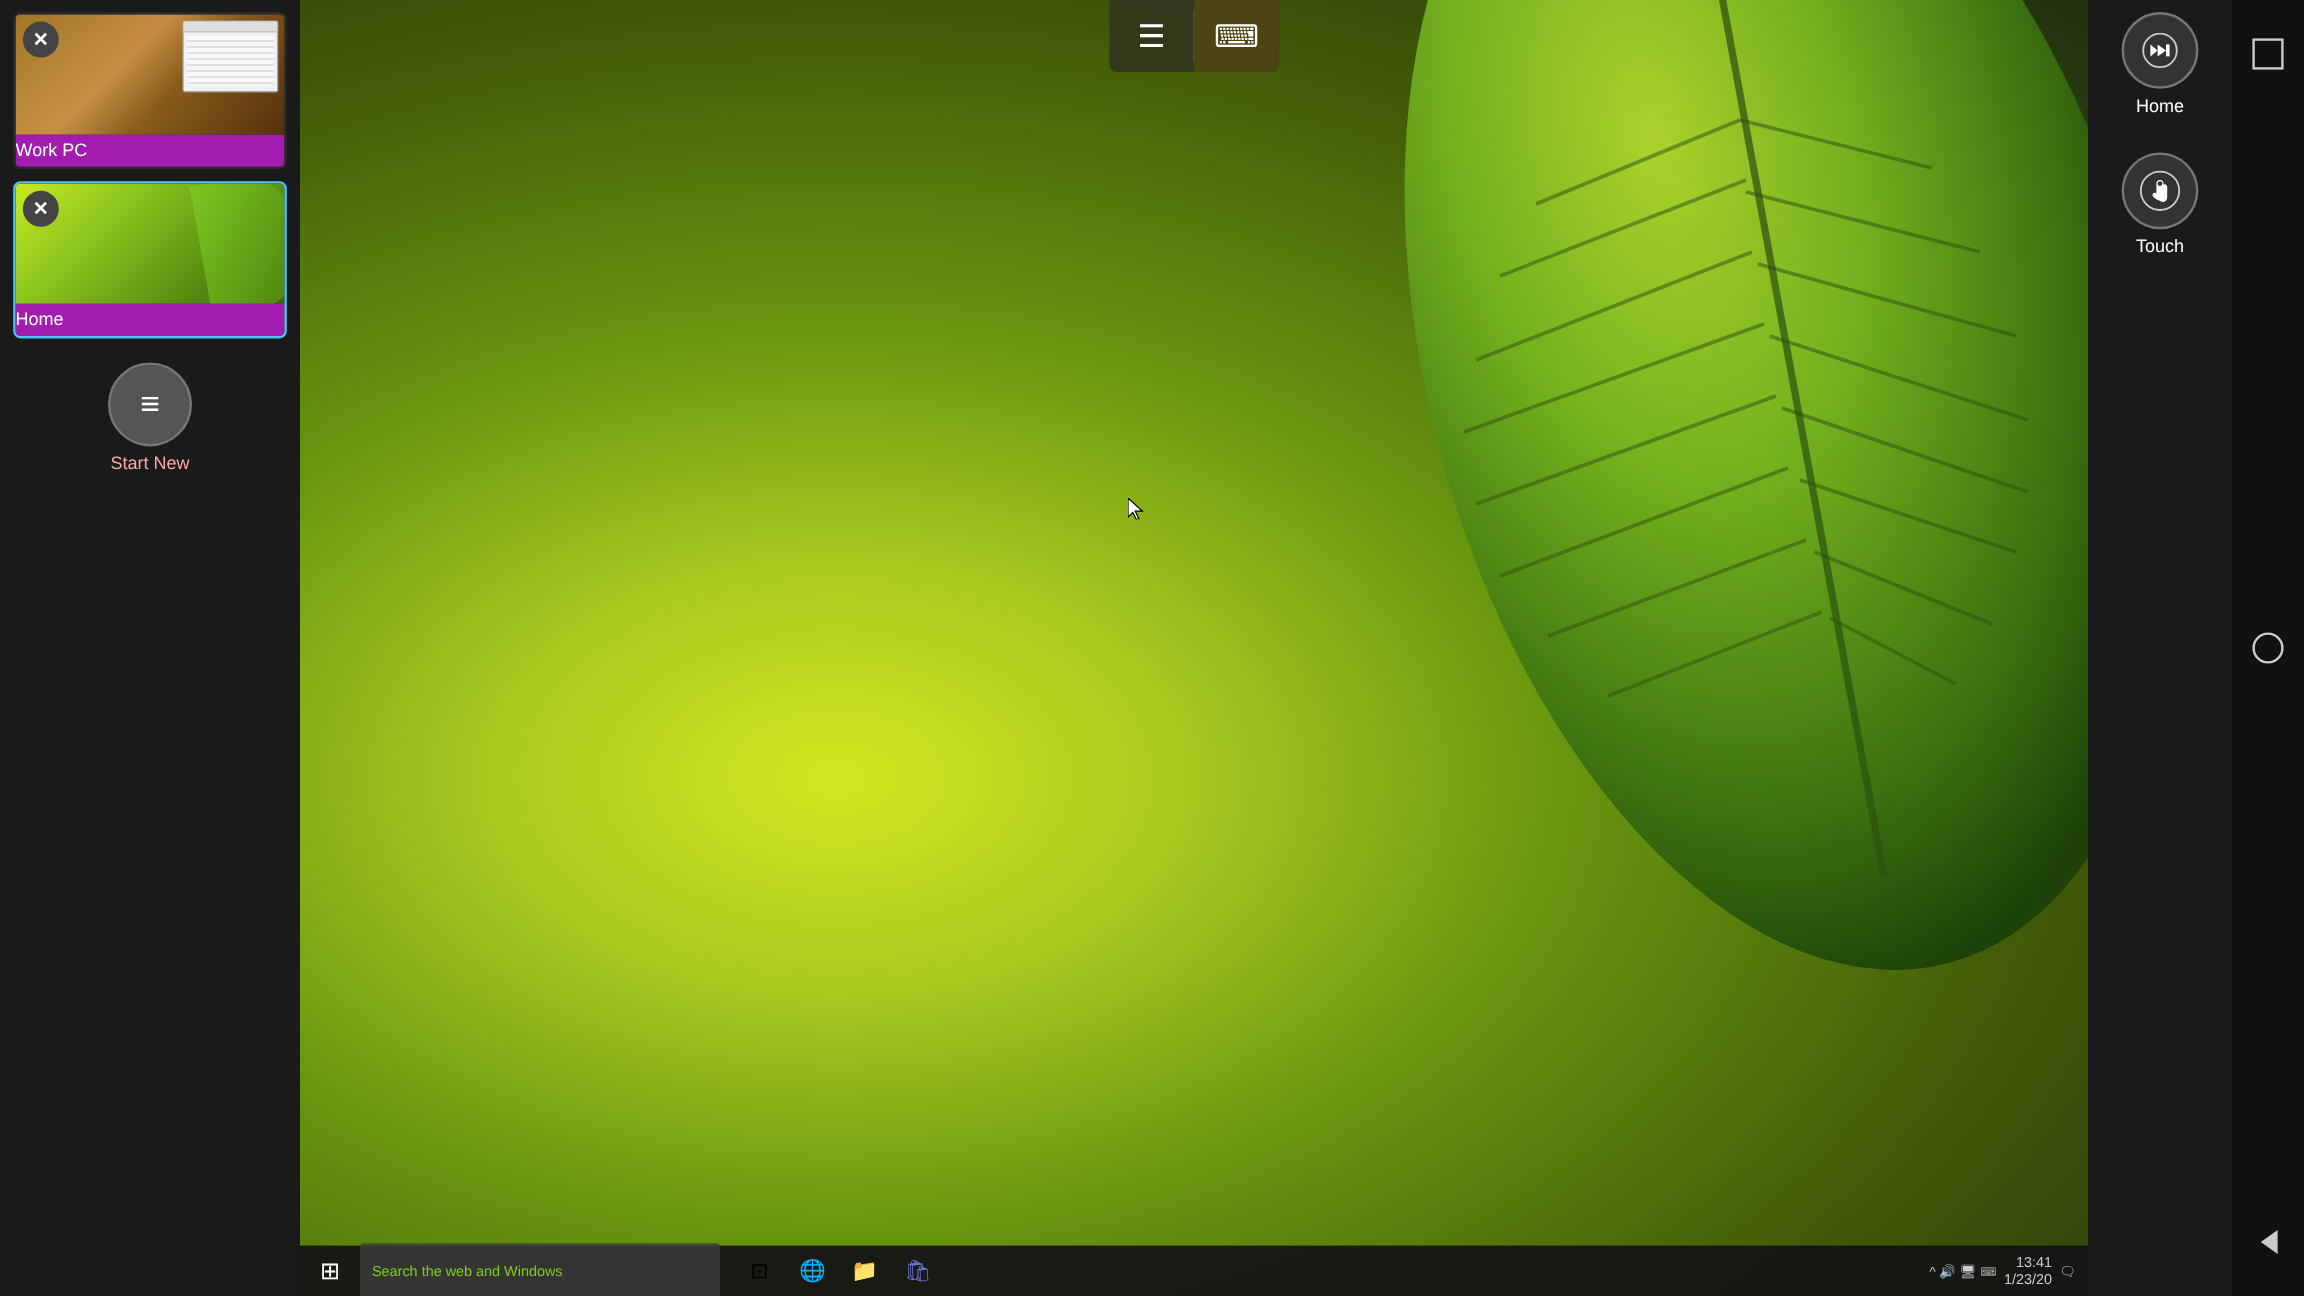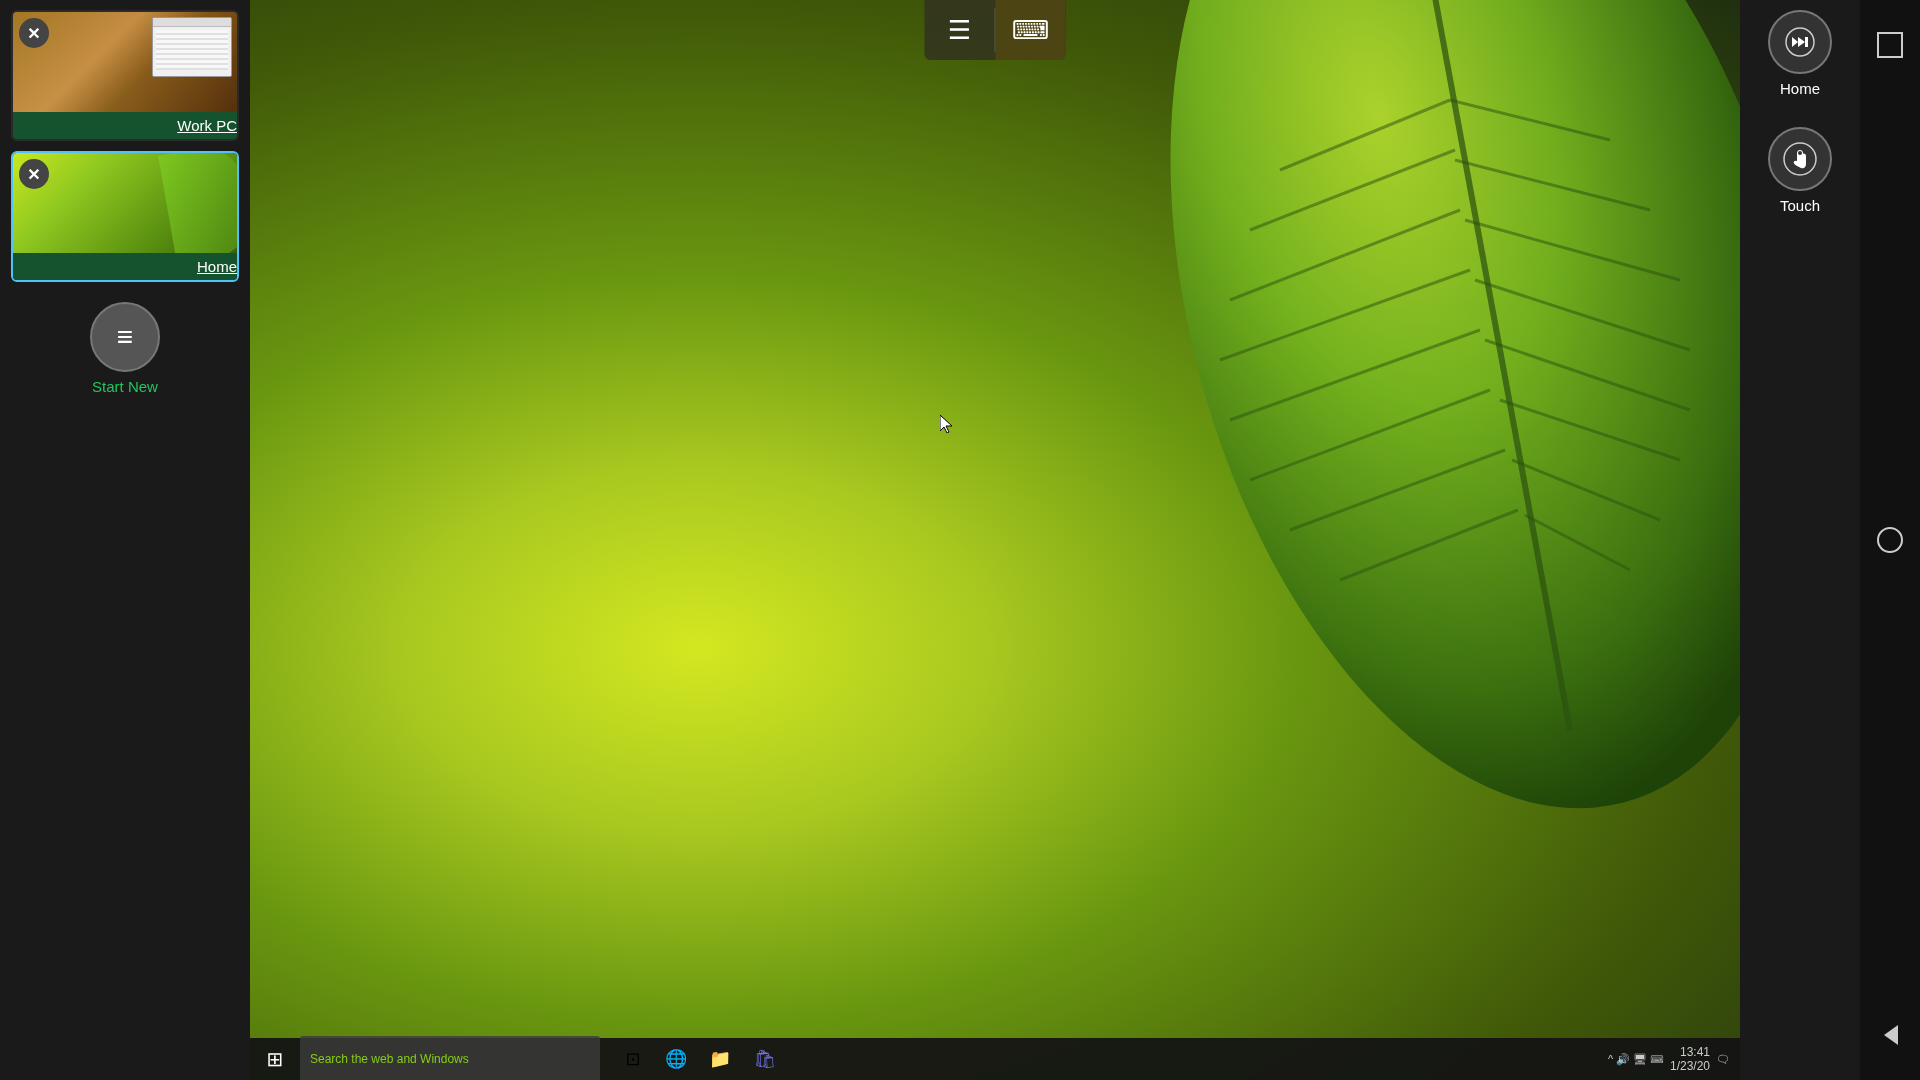--- a/index.html
+++ b/index.html
@@ -117,26 +117,25 @@
       right: -10px;
       top: -5px;
       width: 80px;
       height: 110px;
       background: linear-gradient(to bottom right, #7dc820, #4a8010);
       border-radius: 0 40px 40px 0;
       transform: rotate(-10deg);
     }
 
     .session-label {
-      text-align: right;
+      text-align: left;
       color: #ffffff;
       font-size: 15px;
       padding: 5px 0;
-      background: #14532d;
-      text-decoration: underline;
+      background: #a21caf;
     }
 
     .start-new-btn {
       display: flex;
       flex-direction: column;
       align-items: center;
       gap: 6px;
       cursor: pointer;
       margin-top: 10px;
     }
@@ -146,21 +145,21 @@
       border-radius: 50%;
       background: #555;
       border: 2px solid #777;
       display: flex;
       align-items: center;
       justify-content: center;
       font-size: 28px;
       color: #fff;
     }
     .start-new-label {
-      color: #22c55e;
+      color: #fca5a5;
       font-size: 15px;
     }
 
     
     .main-area {
       flex: 1;
       position: relative;
       overflow: hidden;
     }
 

